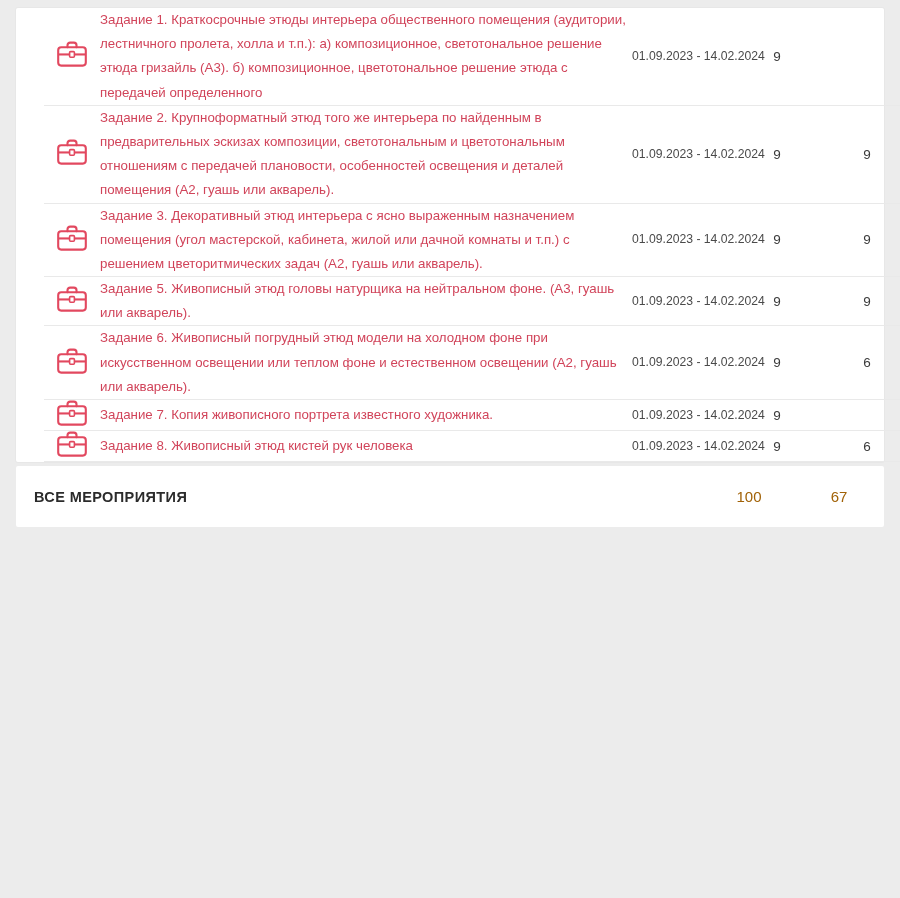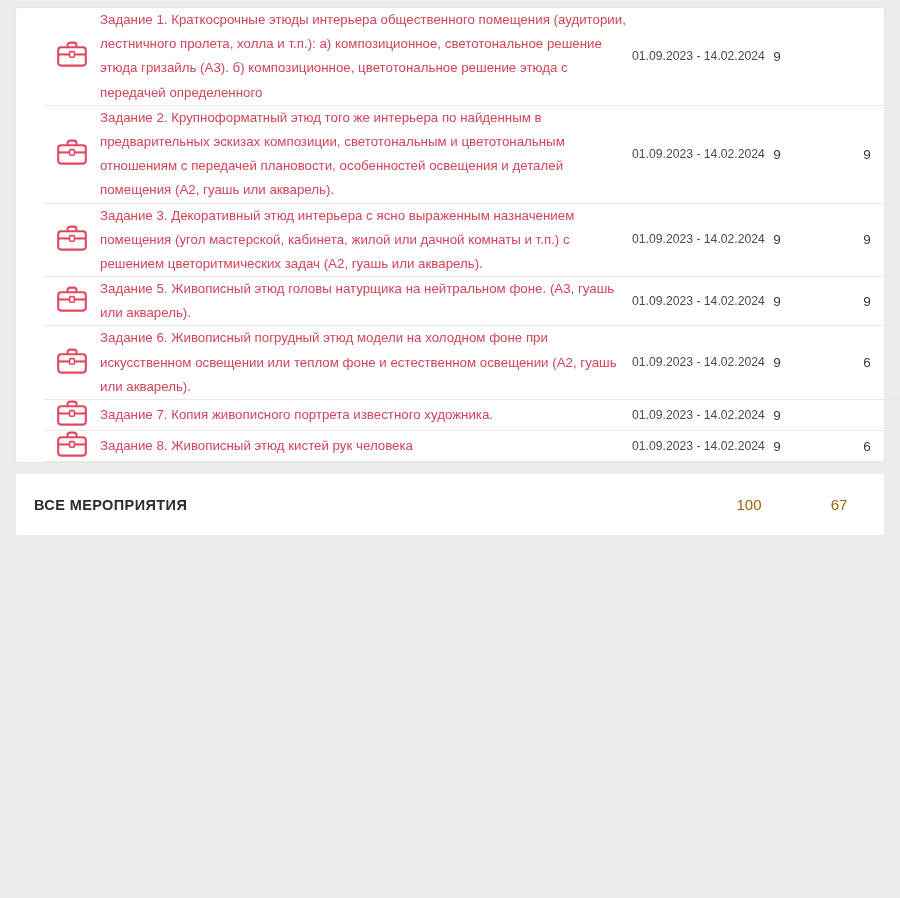--- a/index.html
+++ b/index.html
@@ -76,21 +76,21 @@
   .cell-num {
     padding: 14px 8px;
     text-align: center;
     font-size: 13.5px;
     color: #3a3a3a;
   }
   tr.row:last-child td { border-bottom: 1px solid #e9e9e9; }
 
   .totals {
     background: #ffffff;
-    margin-top: 12px;
+    margin-top: 4px;
     border-radius: 2px;
   }
   table.totals-tbl {
     width: 100%;
     border-collapse: collapse;
     table-layout: fixed;
   }
   table.totals-tbl td {
     padding: 22px 8px;
     vertical-align: middle;

